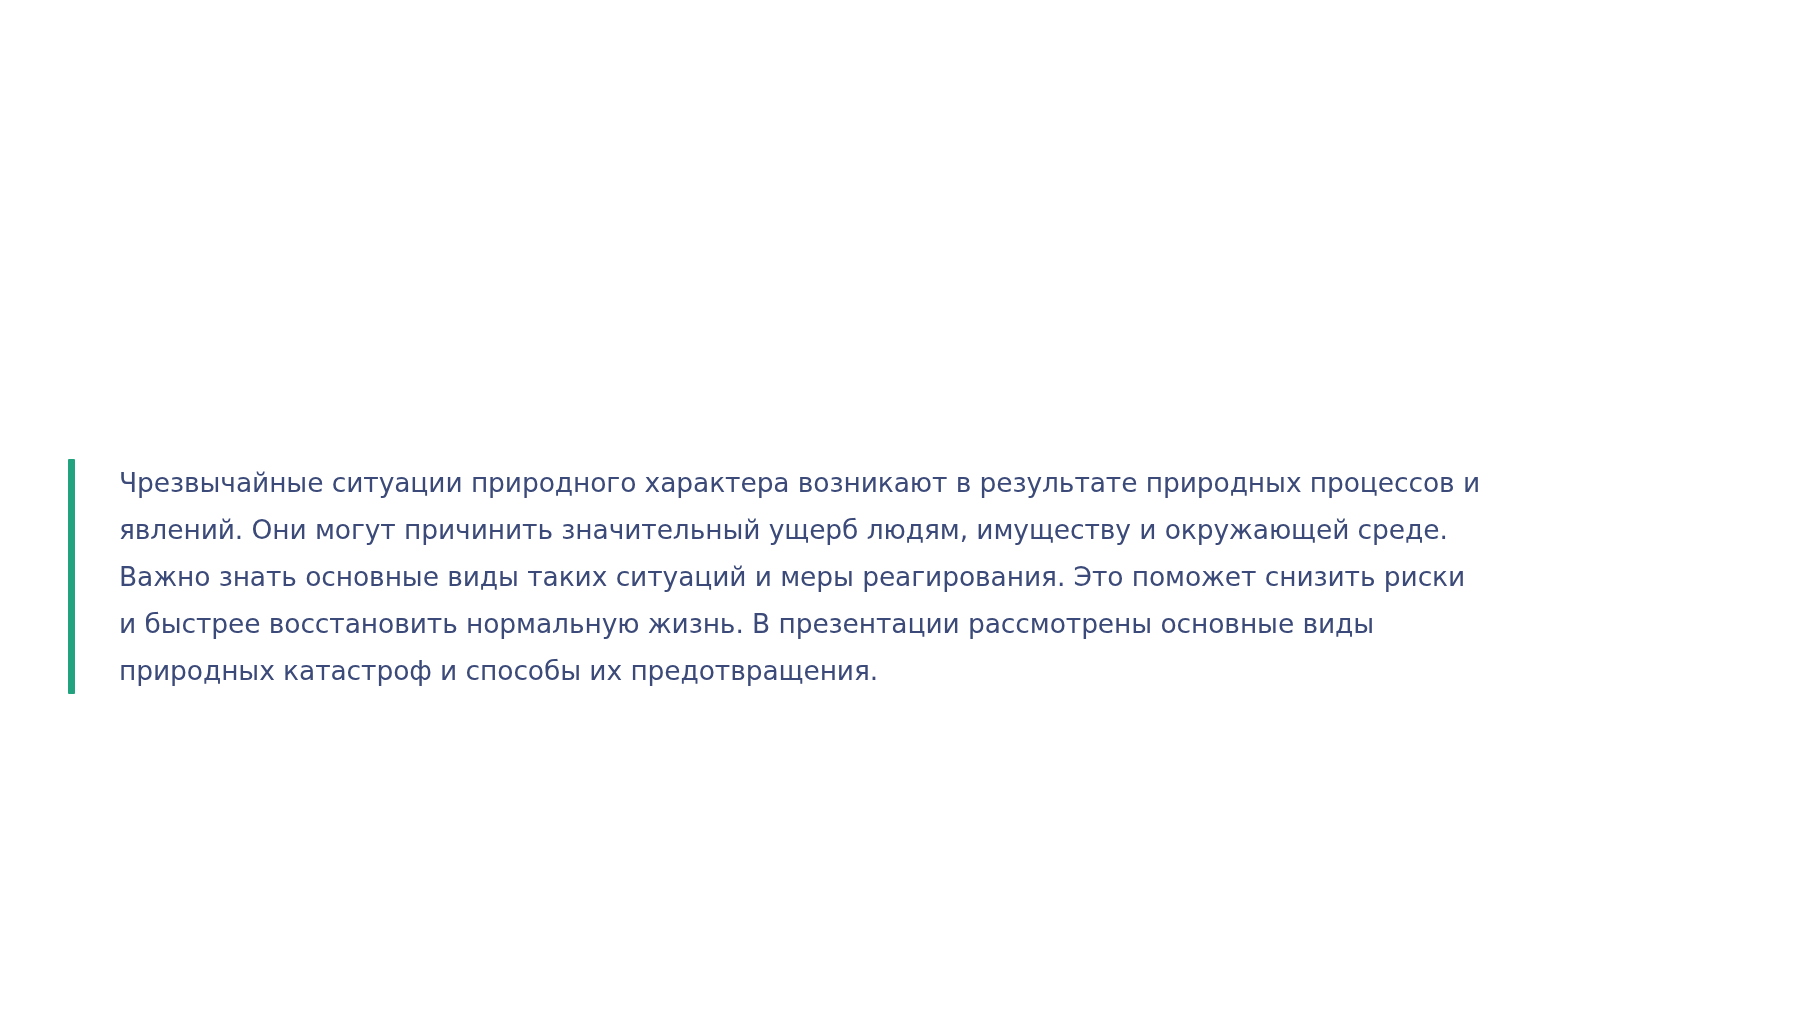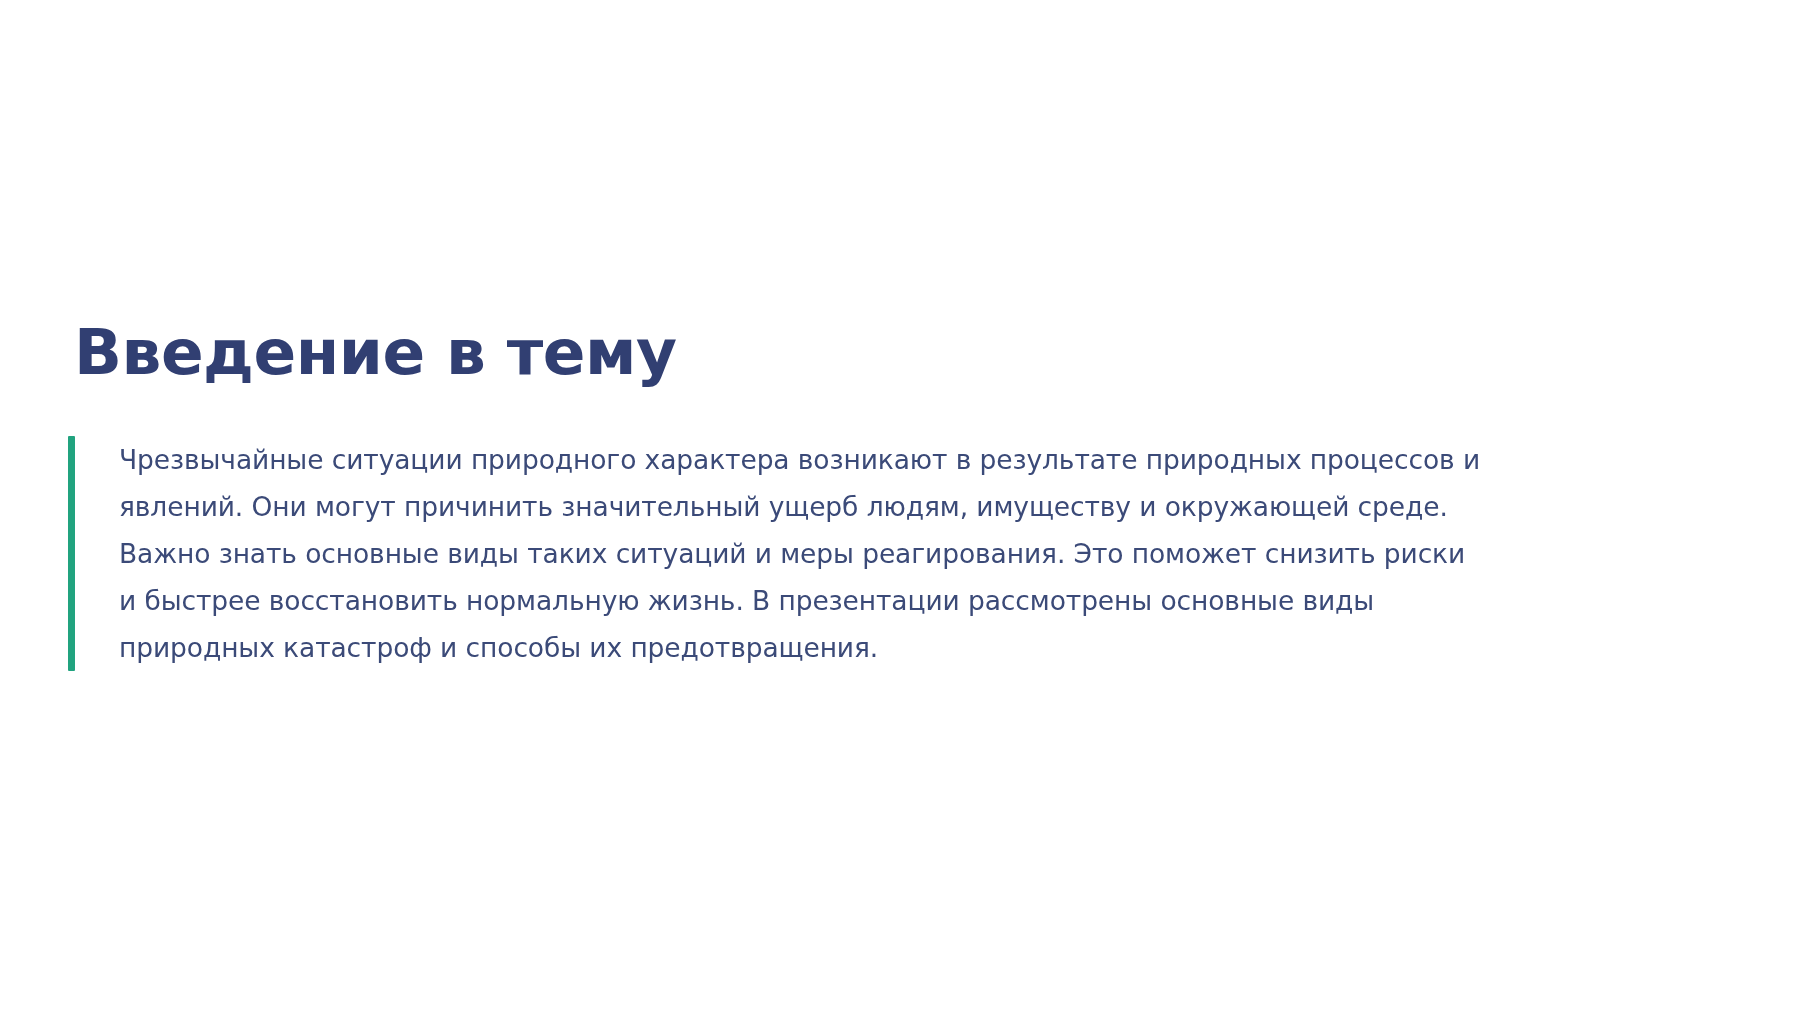--- a/index.html
+++ b/index.html
@@ -32,21 +32,21 @@
     font-size: 63px;
     line-height: 1.05;
     letter-spacing: -0.5px;
     color: #313f72;
     white-space: nowrap;
   }
 
   .body-block {
     position: absolute;
     left: 68px;
-    top: 436px;
+    top: 459px;
     width: 1420px;
     display: flex;
     align-items: stretch;
   }
 
   .accent-bar {
     width: 7px;
     min-width: 7px;
     background: #21a37f;
     border-radius: 1px;
@@ -63,20 +63,19 @@
     letter-spacing: -0.1px;
     text-align: left;
     font-weight: 400;
   }
 </style>
 </head>
 <body>
 
 <div class="slide">
 
-  <h1 class="slide-title">Введение в тему</h1>
 
   <div class="body-block">
     <div class="accent-bar"></div>
     <p class="body-text">Чрезвычайные ситуации природного характера возникают в результате природных процессов и явлений. Они могут причинить значительный ущерб людям, имуществу и окружающей среде. Важно знать основные виды таких ситуаций и меры реагирования. Это поможет снизить риски и быстрее восстановить нормальную жизнь. В презентации рассмотрены основные виды природных катастроф и способы их предотвращения.</p>
   </div>
 
 </div>
 
 </body></html>

